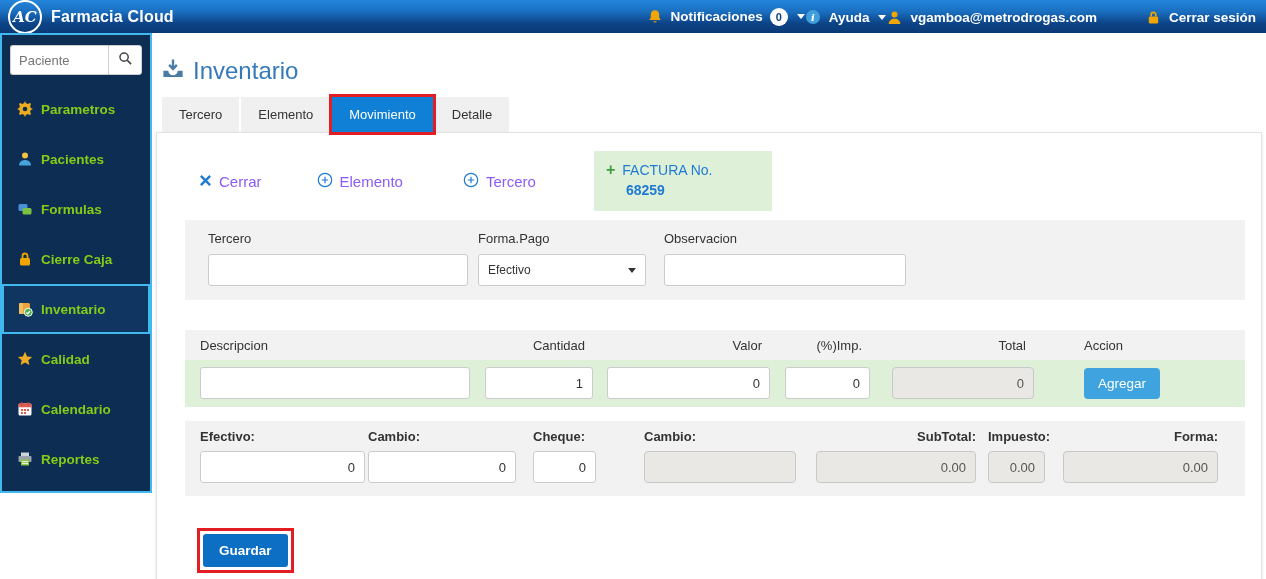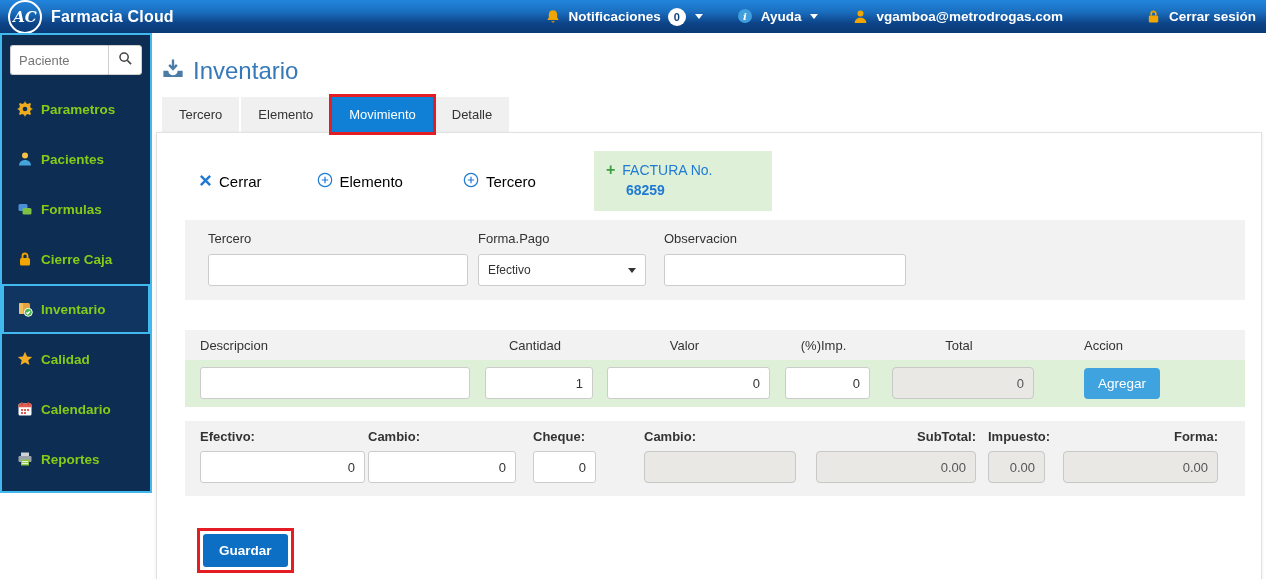--- a/index.html
+++ b/index.html
@@ -8,21 +8,21 @@
 
   
   .topbar { height:33px; width:100%; display:flex; align-items:center;
     justify-content:space-between; padding:0 10px 0 8px;
     background:linear-gradient(180deg,#2285dc 0%,#1a6fc0 35%,#0d4488 70%,#0a3a75 100%); }
   .brand { display:flex; align-items:center; gap:9px; }
   .logo-circle { width:34px; height:34px; border:2px solid #fff; border-radius:50%;
     display:flex; align-items:center; justify-content:center; color:#fff;
     font-family:"DejaVu Serif", serif; font-style:italic; font-weight:bold; font-size:15px; }
   .brand-name { color:#fff; font-size:16px; font-weight:bold; letter-spacing:.2px; }
-  .topbar-right { display:flex; align-items:flex-start; gap:34px; color:#fff; font-size:13.5px; font-weight:600; }
+  .topbar-right { display:flex; align-items:flex-end; color:#fff; font-size:13.5px; font-weight:600; }
   .tb-item { display:flex; align-items:center; gap:7px; cursor:pointer; white-space:nowrap; }
   .badge { background:#fff; color:#0d3e7d; font-size:11px; font-weight:bold;
     min-width:18px; height:18px; border-radius:9px; display:flex; align-items:center; justify-content:center; padding:0 4px; }
   .caret { width:0; height:0; border-left:4px solid transparent; border-right:4px solid transparent;
     border-top:5px solid #fff; margin-left:2px; }
 
   
   .layout { display:flex; height:460px; }
 
   
@@ -45,21 +45,21 @@
   .page-title { font-size:24px; color:#3579b8; font-weight:400; }
   .tabs { display:flex; margin:12px 0 0 6px; }
   .tab { padding:10px 17px; font-size:13px; color:#333; background:#f0f0f0; margin-right:2px; cursor:pointer; }
   .tab.active { background:#0f80d6; color:#fff; outline:3px solid #e41d24; position:relative; z-index:2; }
 
   .card { border:1px solid #e2e2e2; box-shadow:0 1px 3px rgba(0,0,0,.10);
     min-height:428px; padding:18px 16px 20px 28px; background:#fff; position:relative; z-index:1; }
 
   
   .toolbar-row { display:flex; align-items:center; height:60px; }
-  .tb-link { display:flex; align-items:center; gap:7px; color:#000000; font-size:15px; cursor:pointer; white-space:nowrap; }
+  .tb-link { display:flex; align-items:center; gap:7px; color:#8b5cf6; font-size:15px; cursor:pointer; white-space:nowrap; }
   .tb-link.l1 { margin-left:14px; } .tb-link.l2 { margin-left:55px; } .tb-link.l3 { margin-left:60px; }
   .invoice-box { margin-left:58px; background:#dff0d8; width:178px; height:60px;
     padding:9px 12px; font-size:14px; color:#1f7ad4; line-height:20px; flex:0 0 178px; }
   .invoice-line1 { display:flex; gap:7px; align-items:center; }
   .invoice-plus { color:#3f9c3f; font-weight:bold; font-size:16px; }
   .invoice-number { margin-left:20px; font-weight:bold; }
   .bodega-strip { flex:1; margin-left:3px; background:#f2f2f2; height:34px; align-self:flex-start;
     margin-top:4px; display:flex; align-items:center; gap:8px; padding-left:12px;
     font-size:13px; color:#444; }
 
@@ -76,21 +76,21 @@
   .select-caret { width:0; height:0; border-left:4px solid transparent; border-right:4px solid transparent;
     border-top:5px solid #333; }
 
   
   .items-header { margin-top:30px; background:#f2f2f2; height:30px; display:flex; align-items:center;
     padding:0 15px; font-size:13px; color:#333; }
   .items-row { background:#dff0d8; padding:7px 15px 8px 15px; display:flex; align-items:center; }
   .c-desc { width:270px; } .c-cant { width:108px; margin-left:15px; }
   .c-valor { width:163px; margin-left:14px; } .c-imp { width:85px; margin-left:15px; }
   .c-total { width:142px; margin-left:22px; } .c-accion { width:90px; margin-left:50px; }
-  .hdr-r { text-align:center; padding-right:8px; }
+  .hdr-r { text-align:right; padding-right:8px; }
   .num { text-align:right; }
   .txt.disabled, .txt[disabled] { background:#eae8e4; color:#555; border-radius:4px; border-color:#c8c8c8; }
   .btn-agregar { background:#3fa3e0; color:#fff; border:none; border-radius:4px;
     padding:8px 14px; font-size:13.5px; cursor:pointer; }
 
   
   .payment-strip { margin-top:14px; background:#f2f2f2; padding:8px 15px 13px 15px; display:flex; }
   .pay label { display:block; font-size:13px; font-weight:bold; color:#333; margin-bottom:7px; }
   .lbl-r { text-align:right; }
   .p-efectivo { width:165px; } .p-tarjeta { width:148px; margin-left:3px; }

